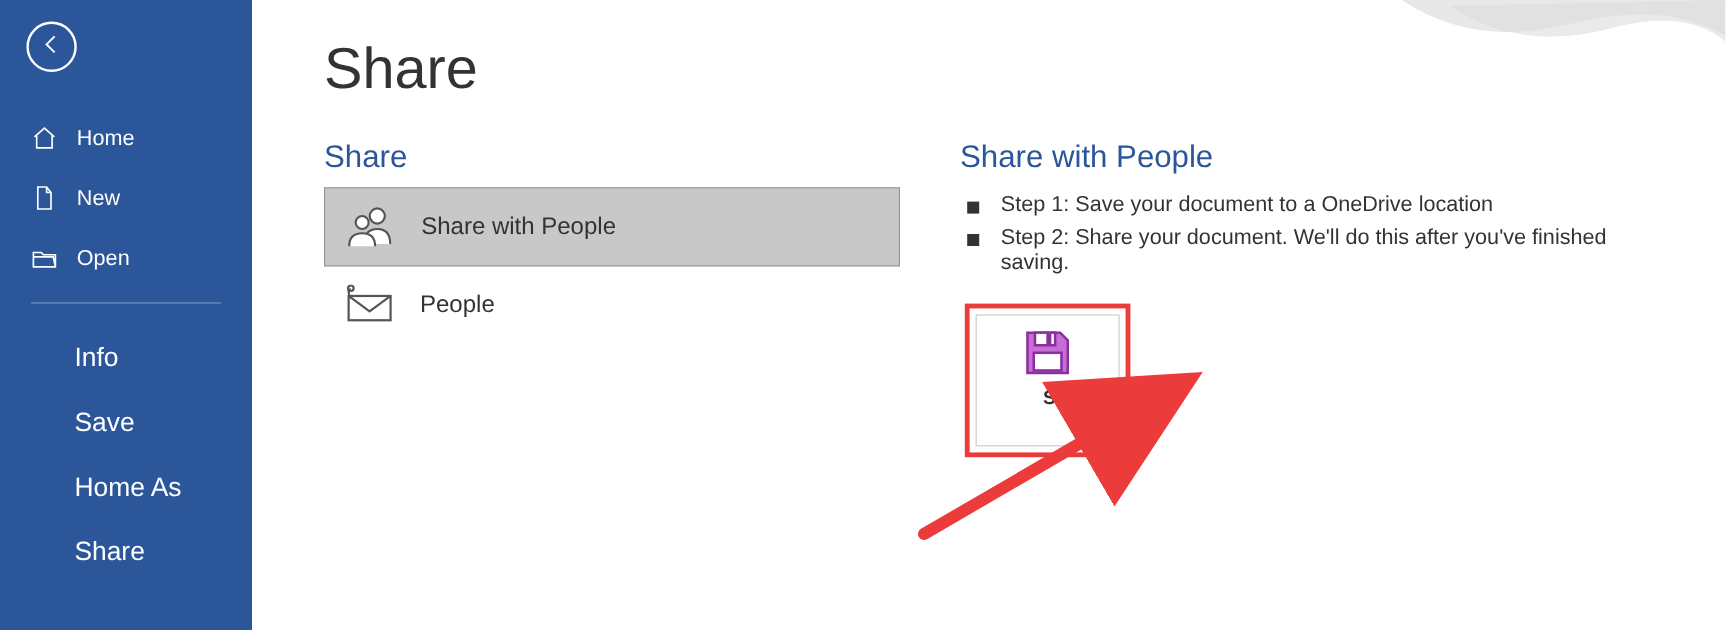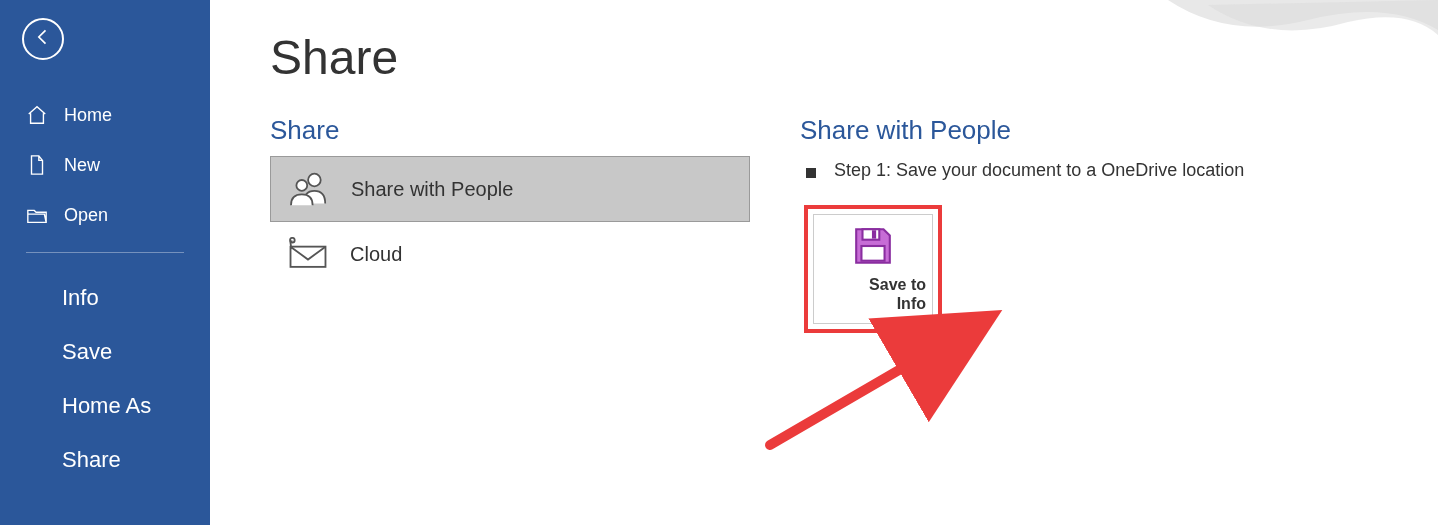--- a/index.html
+++ b/index.html
@@ -196,30 +196,34 @@
 
         <div class="share-option">
           <span class="opt-icon">
             <svg viewBox="0 0 50 36" width="46" height="34">
               <rect x="6" y="10" width="38" height="22" fill="#fff" stroke="#555" stroke-width="2"></rect>
               <path d="M6 10 L25 24 L44 10" fill="none" stroke="#555" stroke-width="2"></path>
               <path d="M8 4 Q6 4 6 6 Q6 10 8 12" fill="none" stroke="#555" stroke-width="2"></path>
               <circle cx="8" cy="3" r="2.5" fill="none" stroke="#555" stroke-width="2"></circle>
             </svg>
           </span>
-          <span>Cloud</span>
+          <span>People</span>
         </div>
       </div>
 
       <div class="col-right">
         <div class="section-title">Share with People</div>
         <div class="steps">
           <div class="step">
             <span class="bullet"></span>
             <span>Step 1: Save your document to a OneDrive location</span>
+          </div>
+          <div class="step">
+            <span class="bullet"></span>
+            <span>Step 2: Share your document. We'll do this after you've finished saving.</span>
           </div>
         </div>
 
         <div class="cloud-btn-wrap">
           <div class="cloud-btn">
             <span class="disk-icon">
               <svg viewBox="0 0 40 40" width="42" height="42">
                 <path d="M4 4 H30 L36 10 V36 H4 Z" fill="#c76dd6" stroke="#8a2ea0" stroke-width="2"></path>
                 <rect x="10" y="4" width="16" height="10" fill="#fff" stroke="#8a2ea0" stroke-width="2"></rect>
                 <rect x="19" y="5" width="4" height="8" fill="#8a2ea0"></rect>

